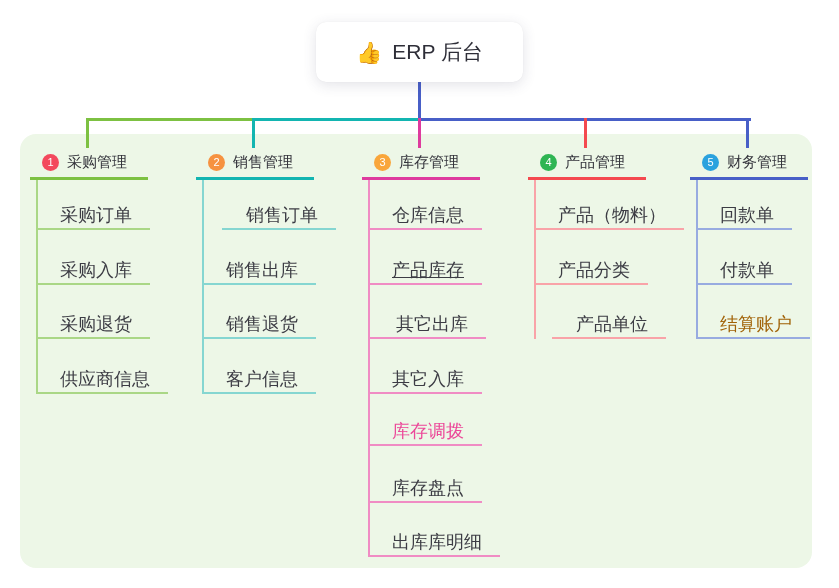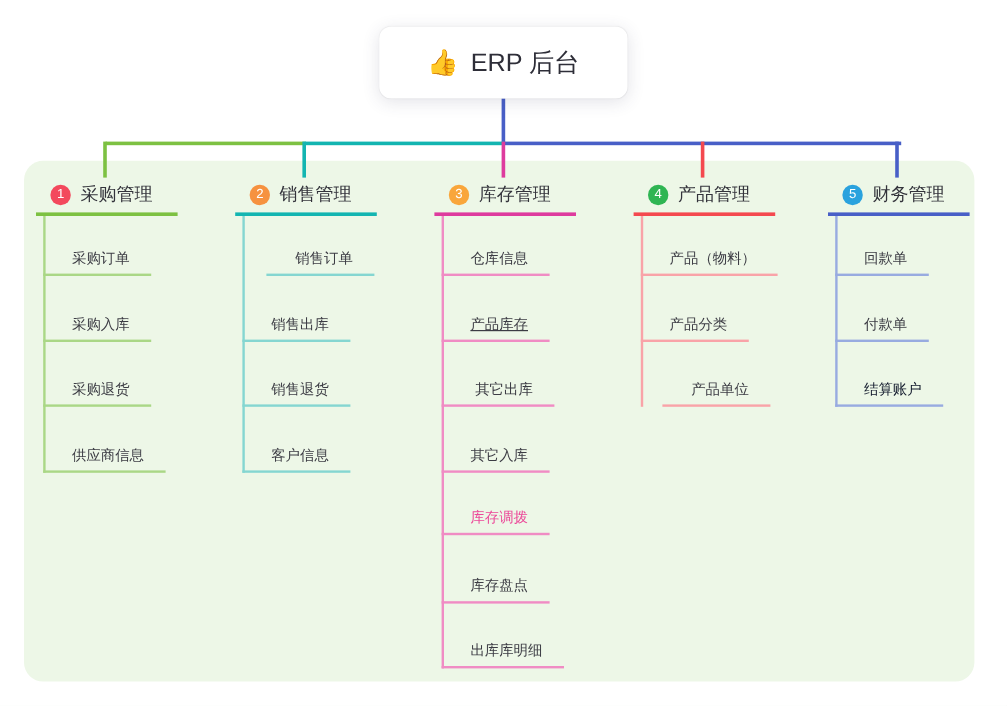--- a/index.html
+++ b/index.html
@@ -26,21 +26,21 @@
     font-size:15px;font-weight:500;color:#33333b;
     border-bottom:3px solid #000;z-index:3;white-space:nowrap;
   }
   .badge{
     width:17px;height:17px;border-radius:50%;color:#fff;font-size:11px;
     display:flex;align-items:center;justify-content:center;flex:none;line-height:1;
   }
   .child-node{
     position:absolute;height:26px;box-sizing:border-box;
     padding:0 18px 6px 24px;display:flex;align-items:flex-end;
-    font-size:12px;color:#3c3c44;border-bottom:2px solid #000;
+    font-size:18px;color:#3c3c44;border-bottom:2px solid #000;
     white-space:nowrap;z-index:3;line-height:14px;
   }
 </style>
 </head>
 <body>
 
 <div class="stage" style="background: rgb(255, 255, 255);">
   <div class="panel" style="background: rgb(237, 247, 231);"></div>
 
   <div class="root-card" style="color: rgb(46, 46, 56);">
@@ -98,15 +98,15 @@
       </div>
       <div class="child-node" style="left: 534px; top: 204px; border-bottom-color: rgb(249, 163, 168); color: rgb(60, 60, 68);">产品（物料）</div>
       <div class="child-node" style="left: 534px; top: 258.5px; border-bottom-color: rgb(249, 163, 168); color: rgb(60, 60, 68);">产品分类</div>
       <div class="child-node" style="left: 534px; top: 313px; border-bottom-color: rgb(249, 163, 168); color: rgb(60, 60, 68); margin-left: 18px;">产品单位</div>
       <div class="branch-header" style="left: 690px; top: 148px; border-bottom-color: rgb(72, 95, 199); color: rgb(51, 51, 59);">
         <span class="badge" style="background: rgb(42, 162, 222);">5</span>
         <span>财务管理</span>
       </div>
       <div class="child-node" style="left: 696px; top: 204px; border-bottom-color: rgb(152, 171, 224); color: rgb(60, 60, 68);">回款单</div>
       <div class="child-node" style="left: 696px; top: 258.5px; border-bottom-color: rgb(152, 171, 224); color: rgb(60, 60, 68);">付款单</div>
-      <div class="child-node" style="left: 696px; top: 313px; border-bottom-color: rgb(152, 171, 224); color: #0f172a;">结算账户</div>
+      <div class="child-node" style="left: 696px; top: 313px; border-bottom-color: rgb(152, 171, 224); color: #a16207;">结算账户</div>
     </div>
 </div>
 
 </body></html>

